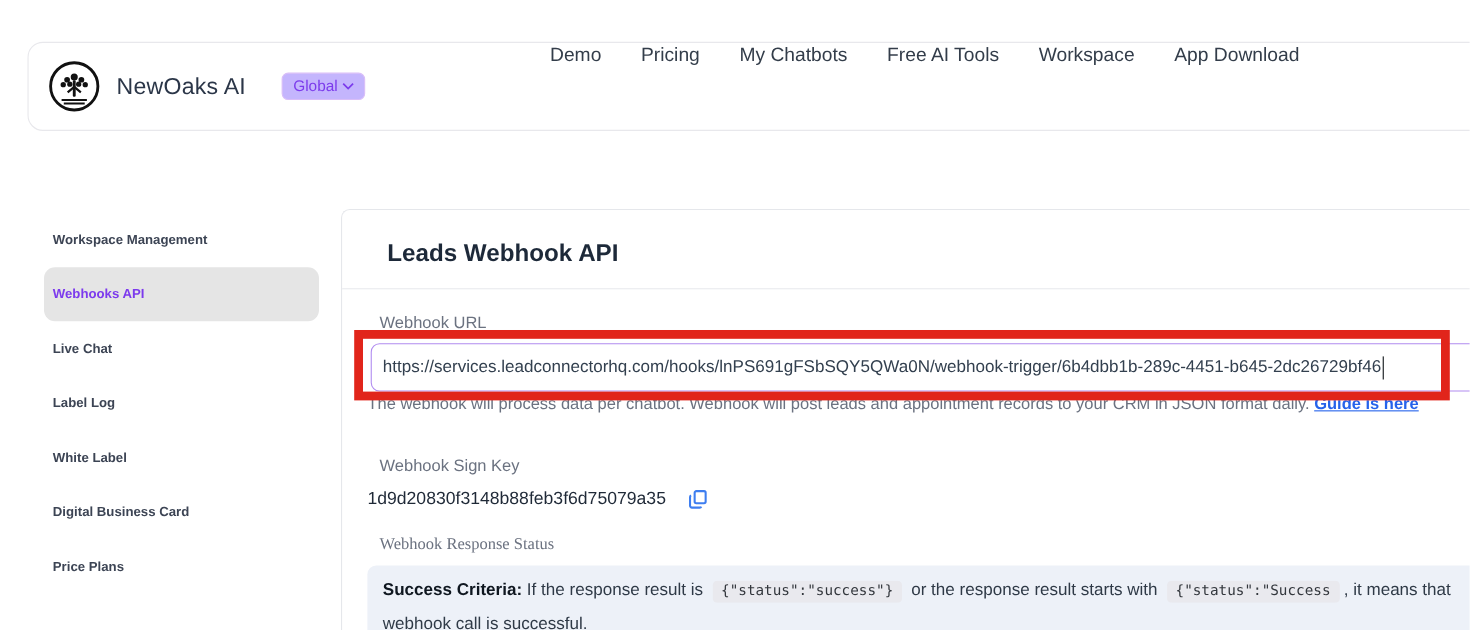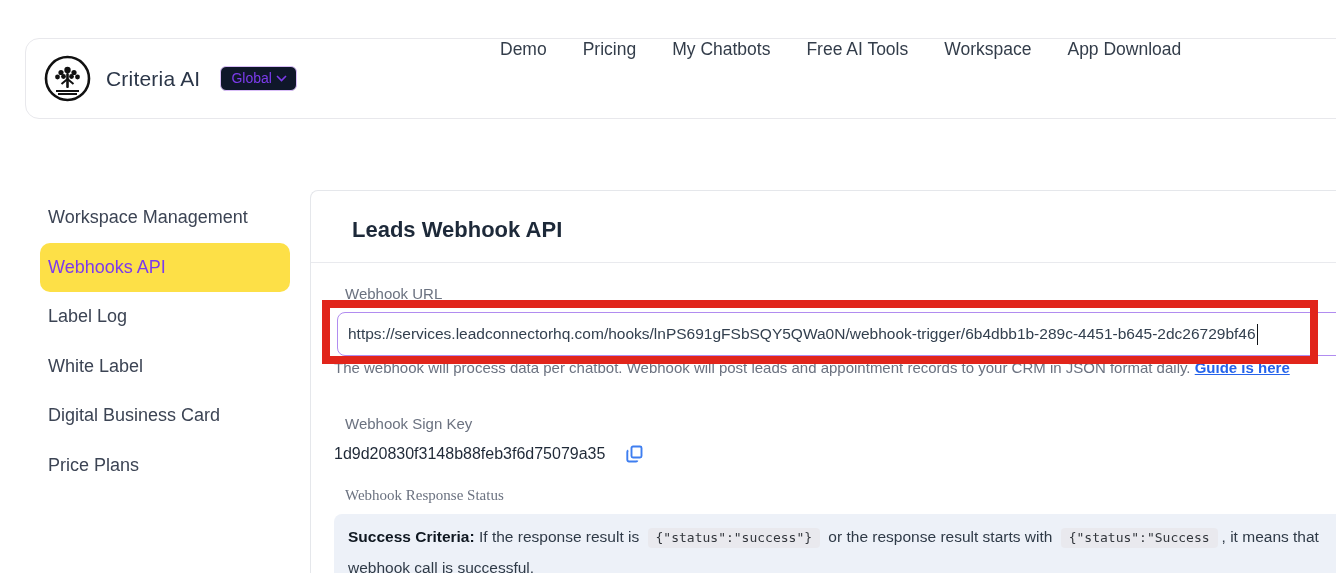--- a/index.html
+++ b/index.html
@@ -8,38 +8,38 @@
 
   
   .header-card {
     position:absolute; left:25px; top:38px; width:1330px; height:81px;
     background:#fff; border:1px solid #e8e8ec; border-radius:14px;
     display:flex; align-items:center;
   }
   .logo-wrap { margin-left:18px; width:47px; height:47px; flex:0 0 auto; }
   .brand-name { margin-left:15px; font-size:21px; font-weight:500; color:#2b3648; letter-spacing:0.2px; }
   .region-badge {
-    margin-left:20px; display:inline-flex; align-items:center; gap:4px;
-    background:#0f172a; border:1px solid #d9bef8; border-radius:6px;
+    margin-left:32px; display:inline-flex; align-items:center; gap:4px;
+    background:#c4b5fd; border:1px solid #d9bef8; border-radius:6px;
     padding:3px 9px 4px 10px; color:#7c3bec; font-size:14px; cursor:pointer;
   }
   .region-badge svg { margin-top:1px; }
   .top-nav {
     position:absolute; left:474px; top:0; height:100%;
     display:flex; gap:36px;
   }
   .top-nav a { font-size:17.5px; color:#333d4a; text-decoration:none; cursor:pointer; white-space:nowrap; }
 
   
   .sidebar { position:absolute; left:40px; top:193px; width:250px; }
   .side-item {
     height:49.5px; display:flex; align-items:center; padding-left:8px;
-    font-size:18px; color:#3c4454; border-radius:10px; cursor:pointer;
+    font-size:12px; color:#3c4454; border-radius:10px; cursor:pointer;font-weight:bold;
   }
-  .side-item.active { background:#fde047; color:#7c3aed; }
+  .side-item.active { background:#e5e5e5; color:#7c3aed; }
 
   
   .main-panel {
     position:absolute; left:310px; top:190px; width:1040px; height:400px;
     border-top:1px solid #e5e7eb; border-left:1px solid #e5e7eb;
     border-top-left-radius:8px; background:#fff;
   }
   .panel-title-row { padding:26px 0 19px 22px; border-bottom:1px solid #e9eaee; }
   .panel-title { font-size:22px; font-weight:600; color:#1d2939;margin-left:19px; }
 
@@ -100,40 +100,41 @@
         <circle cx="13.5" cy="22" r="2.4"></circle>
         <circle cx="33.5" cy="22" r="2.4"></circle>
         <circle cx="19.5" cy="21.5" r="2.4"></circle>
         <circle cx="27.5" cy="21.5" r="2.4"></circle>
         <rect x="22.2" y="18" width="2.6" height="15" rx="1"></rect>
         <path d="M23.5 24 L17.5 29 M23.5 24 L29.5 29" stroke="#111" stroke-width="2" fill="none"></path>
         <path d="M12 36 h23 M14 39 h19" stroke="#111" stroke-width="1.8" fill="none"></path>
       </g>
     </svg>
   </span>
-  <span class="brand-name">Criteria AI</span>
+  <span class="brand-name">NewOaks AI</span>
   <span class="region-badge">
     <span>Global</span>
     <svg width="11" height="7" viewBox="0 0 11 7">
       <polyline points="1,1 5.5,5.5 10,1" fill="none" stroke="#7c3bec" stroke-width="1.6"></polyline>
     </svg>
   </span>
   <nav class="top-nav">
     <a>Demo</a>
     <a>Pricing</a>
     <a>My Chatbots</a>
     <a>Free AI Tools</a>
     <a>Workspace</a>
     <a>App Download</a>
   </nav>
 </header>
 
 <aside class="sidebar">
   <div class="side-item">Workspace Management</div>
   <div class="side-item active">Webhooks API</div>
+  <div class="side-item">Live Chat</div>
   <div class="side-item">Label Log</div>
   <div class="side-item">White Label</div>
   <div class="side-item">Digital Business Card</div>
   <div class="side-item">Price Plans</div>
 </aside>
 
 <main class="main-panel">
   <div class="panel-title-row">
     <span class="panel-title">Leads Webhook API</span>
   </div>

